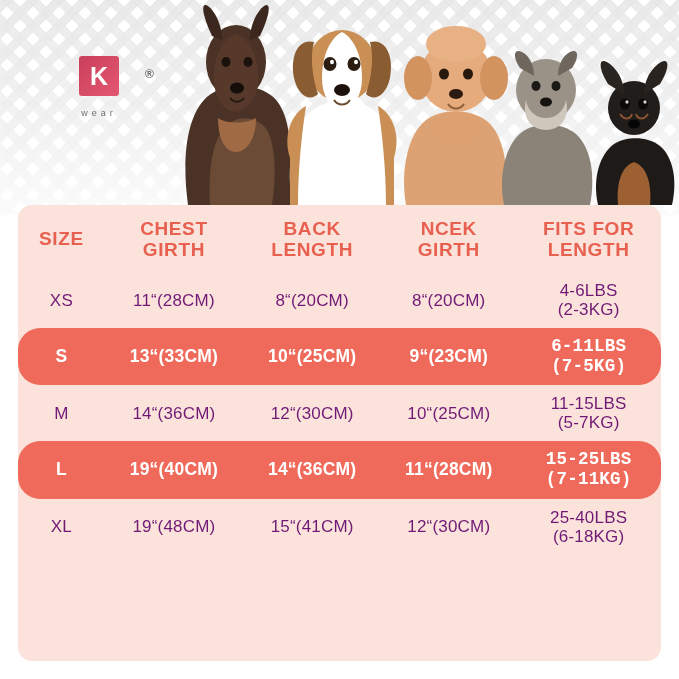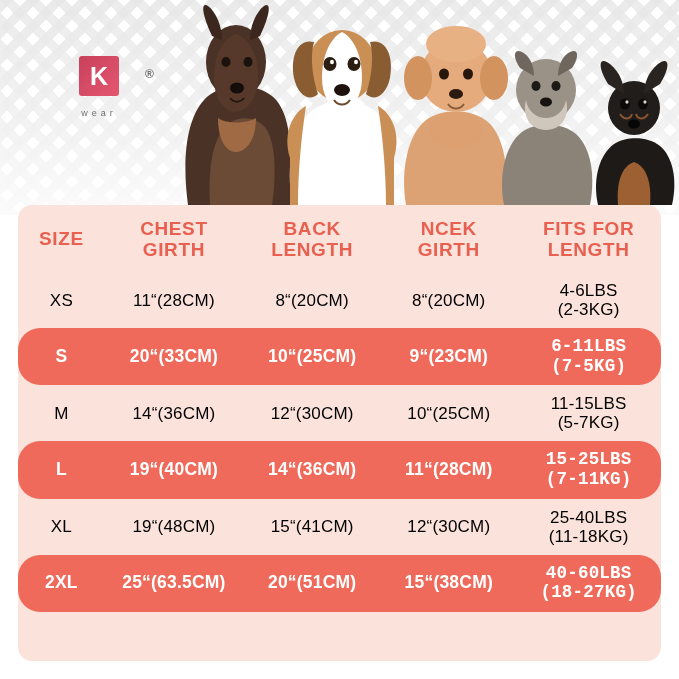--- a/index.html
+++ b/index.html
@@ -106,21 +106,21 @@
   }
   thead th.col-size { width: 13.5%; }
   thead th.col-chest { width: 21.5%; }
   thead th.col-back { width: 21.5%; }
   thead th.col-neck { width: 21%; }
   thead th.col-weight { width: 22.5%; }
 
   tbody td {
     text-align: center;
     font-size: 17px;
-    color: #000000;
+    color: #701a75;
     padding: 9px 2px;
     line-height: 1.12;
     vertical-align: middle;
     letter-spacing: 0.2px;
   }
   tbody tr.alt td {
     background: #ef6a5a;
     color: #ffffff;
     font-weight: bold;
     font-size: 17.5px;
@@ -258,21 +258,21 @@
           <td>11“(28CM)</td>
           <td>8“(20CM)</td>
           <td>8“(20CM)</td>
           <td class="weight">
             <span class="w2">4-6LBS</span>
             <span class="w2">(2-3KG)</span>
           </td>
         </tr>
         <tr class="alt">
           <td>S</td>
-          <td>20“(33CM)</td>
+          <td>13“(33CM)</td>
           <td>10“(25CM)</td>
           <td>9“(23CM)</td>
           <td class="weight">
             <span class="w2">6-11LBS</span>
             <span class="w2">(7-5KG)</span>
           </td>
         </tr>
         <tr>
           <td>M</td>
           <td>14“(36CM)</td>
@@ -293,30 +293,20 @@
             <span class="w2">(7-11KG)</span>
           </td>
         </tr>
         <tr>
           <td>XL</td>
           <td>19“(48CM)</td>
           <td>15“(41CM)</td>
           <td>12“(30CM)</td>
           <td class="weight">
             <span class="w2">25-40LBS</span>
-            <span class="w2">(11-18KG)</span>
-          </td>
-        </tr>
-        <tr class="alt">
-          <td>2XL</td>
-          <td>25“(63.5CM)</td>
-          <td>20“(51CM)</td>
-          <td>15“(38CM)</td>
-          <td class="weight">
-            <span class="w2">40-60LBS</span>
-            <span class="w2">(18-27KG)</span>
+            <span class="w2">(6-18KG)</span>
           </td>
         </tr>
       </tbody>
     </table>
   </div>
 
 </div>
 
 </body></html>

